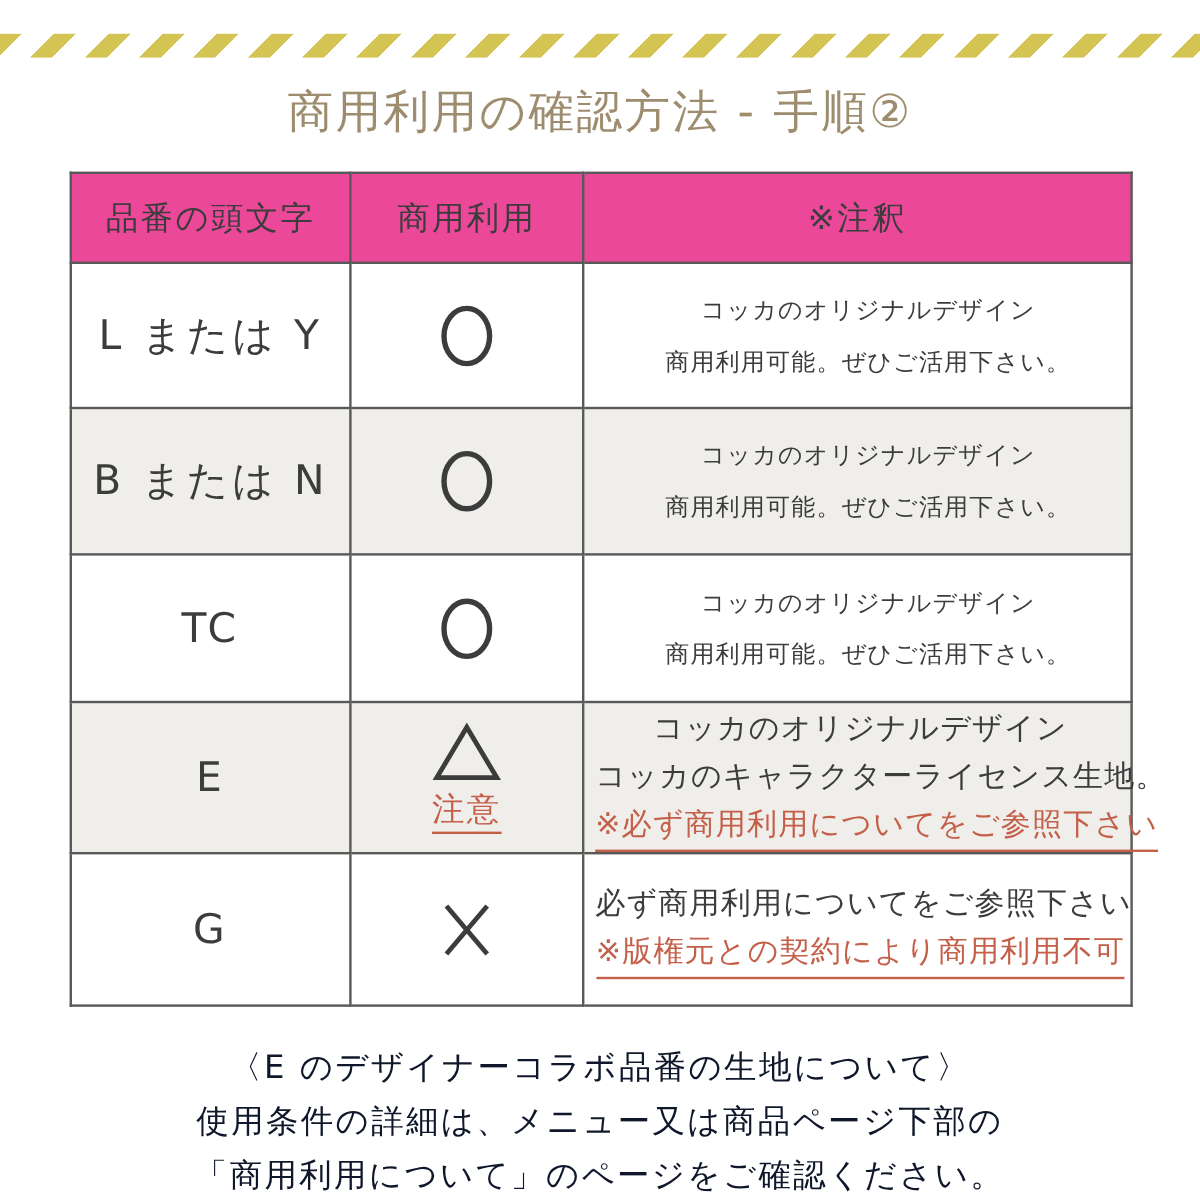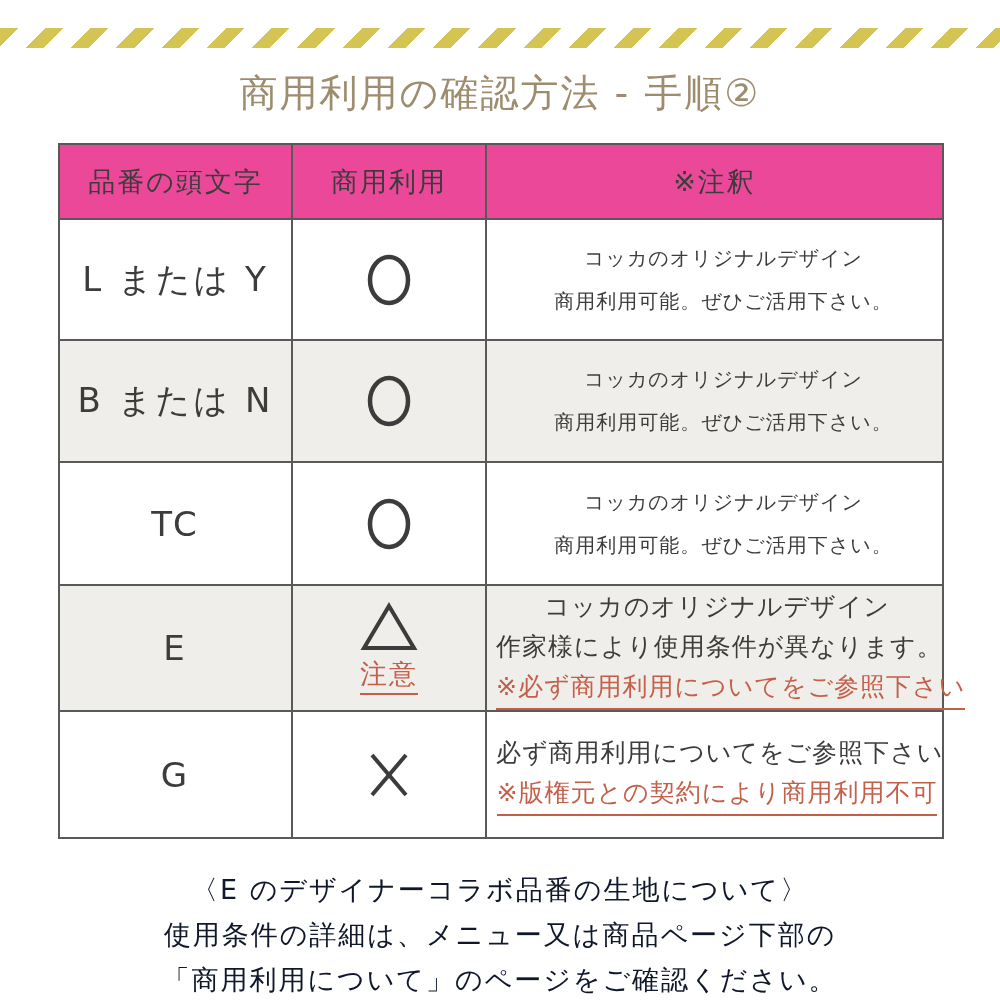--- a/index.html
+++ b/index.html
@@ -134,21 +134,21 @@
           <span>
             <svg class="sym-svg" width="58" height="50" viewBox="0 0 58 50">
                   <polygon points="29,4 54,46 4,46" fill="none" stroke="#3c3c3c" stroke-width="4"></polygon>
                 </svg>
           </span>
           <span class="caution">注意</span>
         </span>
       </td>
       <td class="note note-tight">
         <div class="line">コッカのオリジナルデザイン</div>
-        <div class="line">作家様により使用条件が異なります。</div>
+        <div class="line">コッカのキャラクターライセンス生地。</div>
         <div class="line"><span class="warn">※必ず商用利用についてをご参照下さい</span></div>
       </td>
     </tr>
 
     <tr class="r4">
       <td class="prefix">G</td>
       <td class="symbol">
         <span class="sym-stack">
           <svg class="sym-svg" width="46" height="50" viewBox="0 0 46 50">
                 <line x1="6" y1="5" x2="40" y2="45" stroke="#3c3c3c" stroke-width="4"></line>

